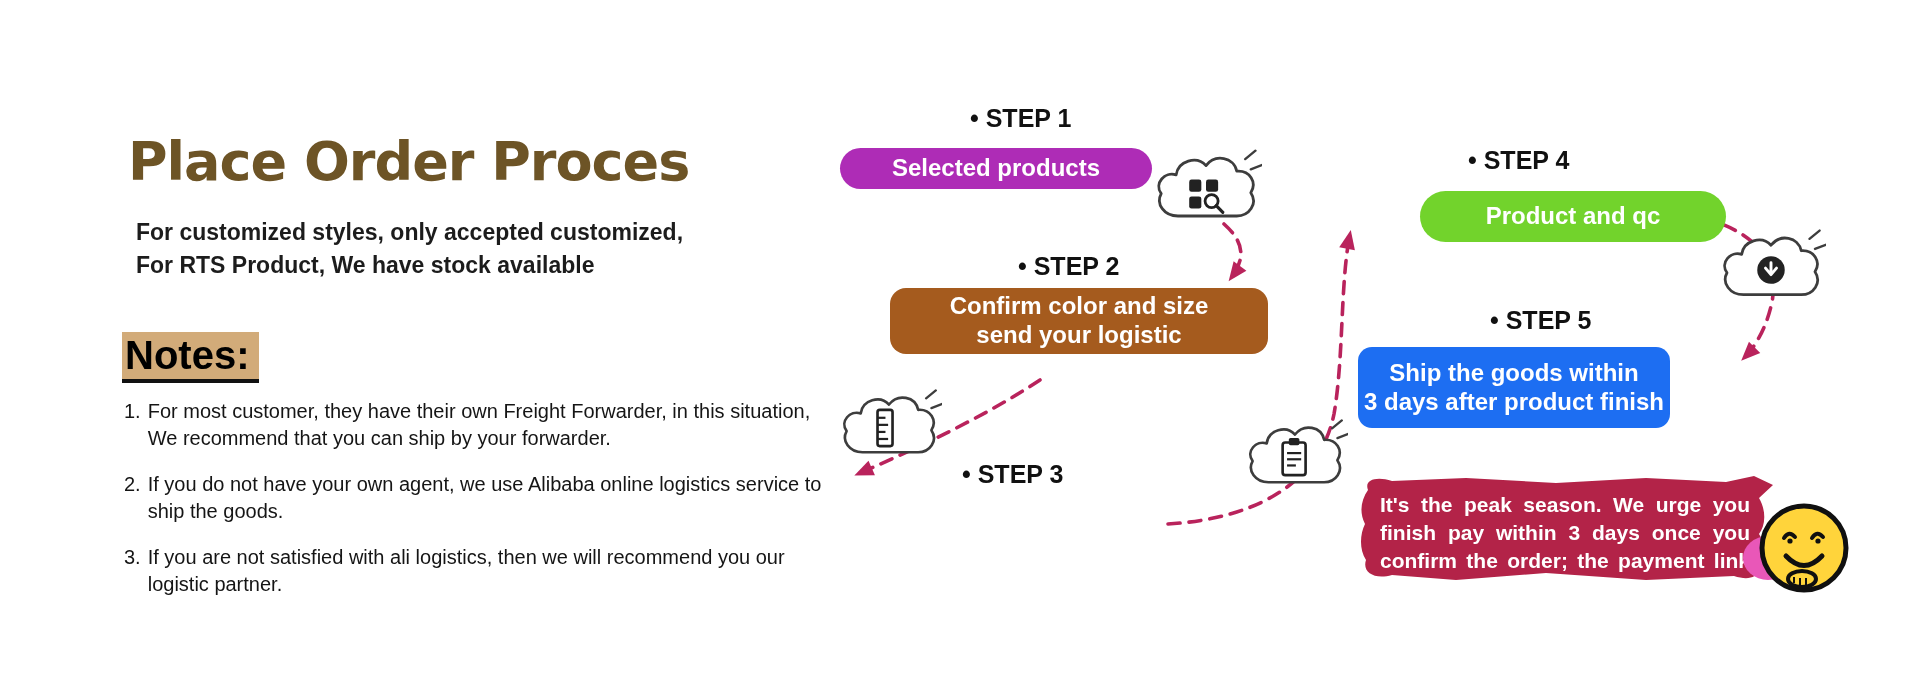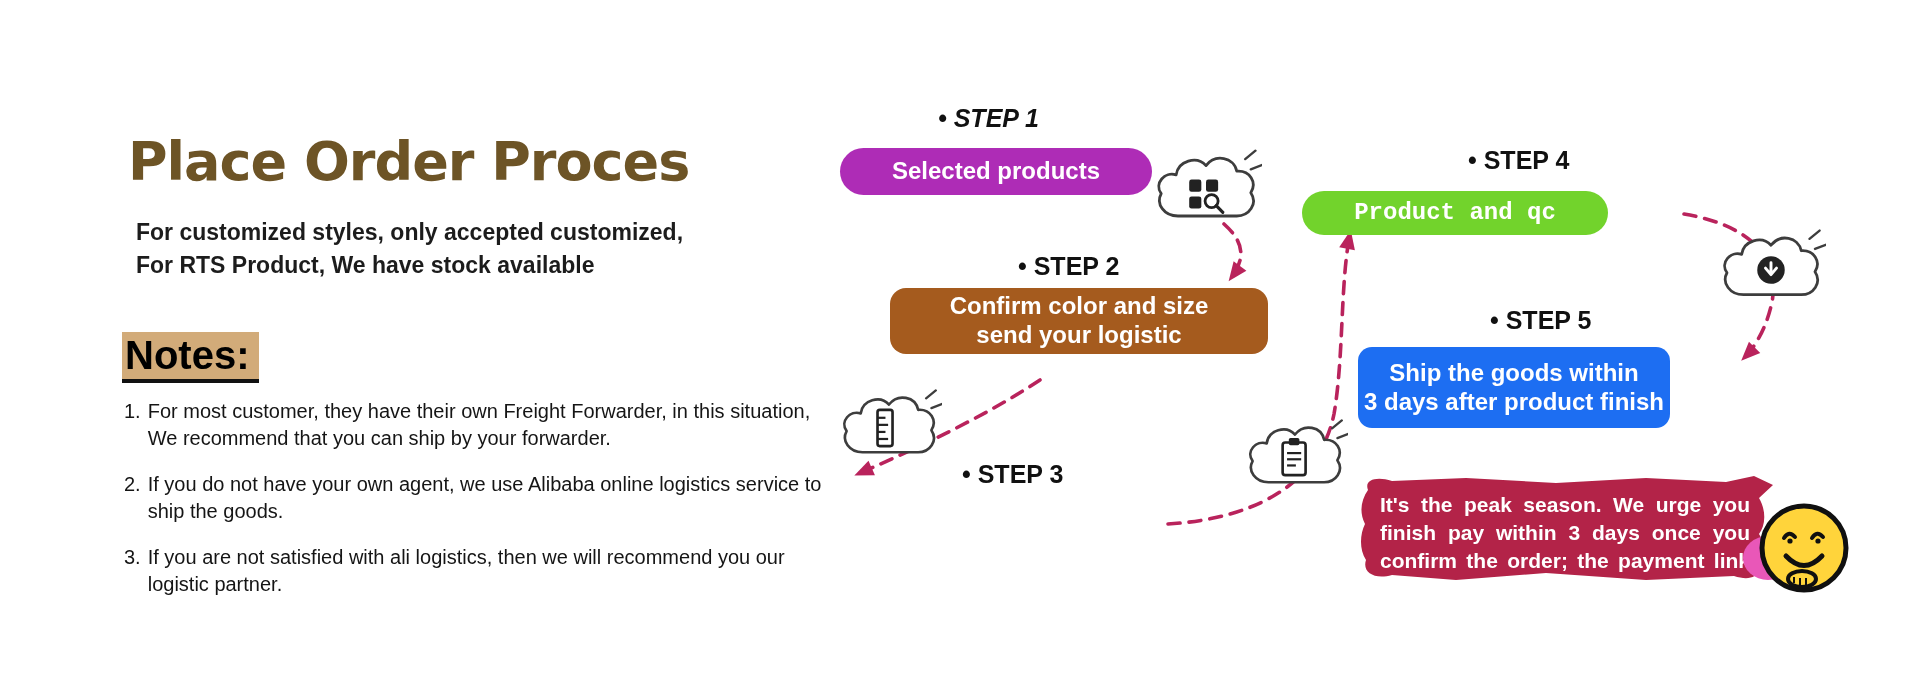--- a/index.html
+++ b/index.html
@@ -20,35 +20,35 @@
   .notes-heading { left:122px; top:332px; font-size:40px; font-weight:800; color:#000; }
   .notes-heading .hl {
     background:#d2ab79; padding:1px 10px 1px 3px; border-bottom:4px solid #111; display:inline-block;
   }
   .notes-list { left:124px; top:398px; width:705px; }
   .note-item { display:flex; gap:7px; margin-bottom:20px; font-size:20px; color:#151515; line-height:1.33; }
   .note-num { flex:0 0 auto; }
 
   
   .step-label { position:absolute; font-size:25px; font-weight:800; color:#111; white-space:nowrap; z-index:3; }
-  .s1l { left:938px;  top:104px;font-style:italic; }
+  .s1l { left:970px;  top:104px; }
   .s2l { left:1018px; top:252px; }
   .s3l { left:962px;  top:460px; }
   .s4l { left:1468px; top:146px; }
   .s5l { left:1490px; top:306px; }
 
   .pill {
     position:absolute; color:#fff; font-weight:700; text-align:center;
     display:flex; flex-direction:column; justify-content:center;
     border-radius:26px; font-size:24px; line-height:1.2; z-index:2;
   }
-  .s1 { left:840px;  top:148px; width:312px; height:47px; }
+  .s1 { left:840px;  top:148px; width:312px; height:41px; }
   .s2 { left:890px;  top:288px; width:378px; height:66px; border-radius:16px; }
   .s3 { left:853px;  top:502px; width:312px; height:47px; }
-  .s4 { left:1302px; top:191px; width:306px; height:44px;font-family:Liberation Mono, monospace; }
+  .s4 { left:1420px; top:191px; width:306px; height:51px; }
   .s5 { left:1358px; top:347px; width:312px; height:81px; border-radius:14px; }
 
   .arrows { left:0; top:0; width:1920px; height:680px; z-index:1; pointer-events:none; }
   .cloud { z-index:4; }
   .c1 { left:1150px; top:146px; width:112px; }
   .c2 { left:836px;  top:386px; width:106px; }
   .c3 { left:1242px; top:416px; width:106px; }
   .c4 { left:1716px; top:226px; width:110px; }
 
   

